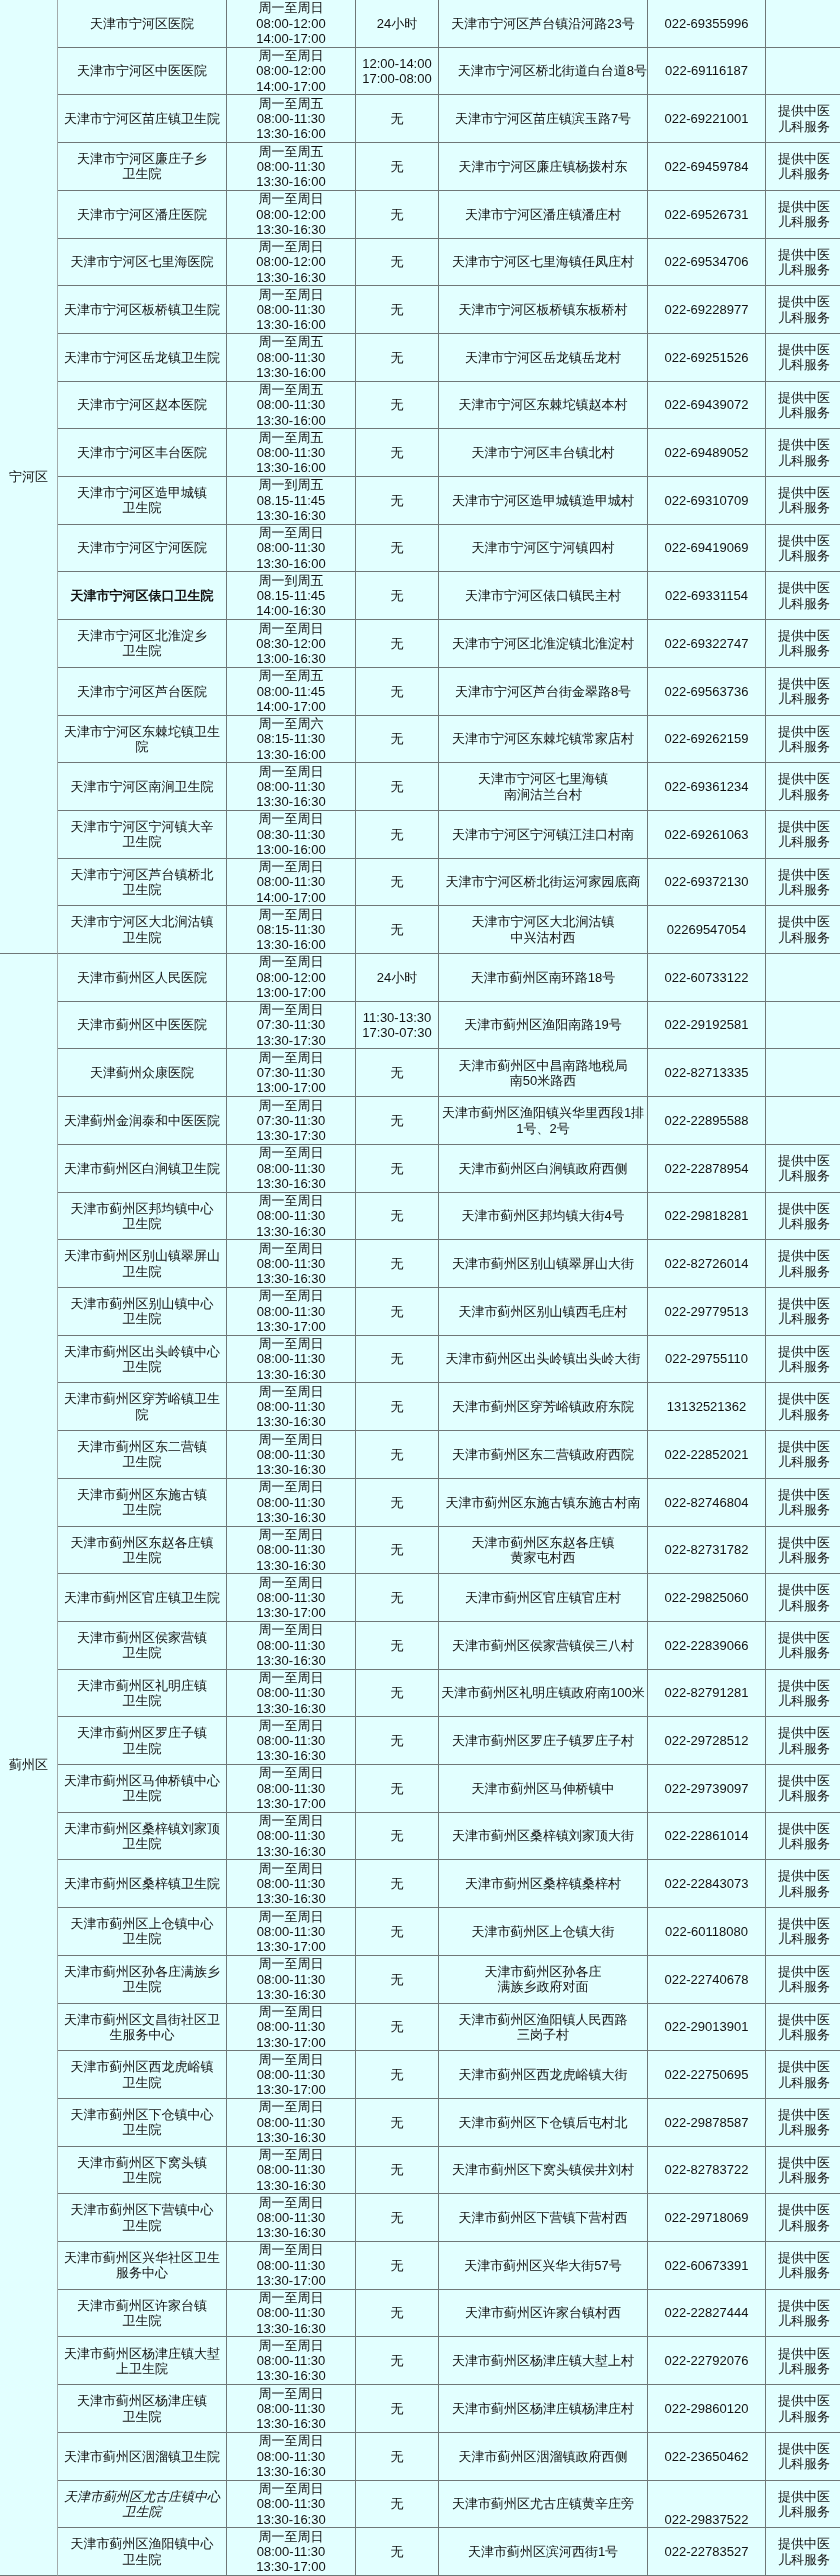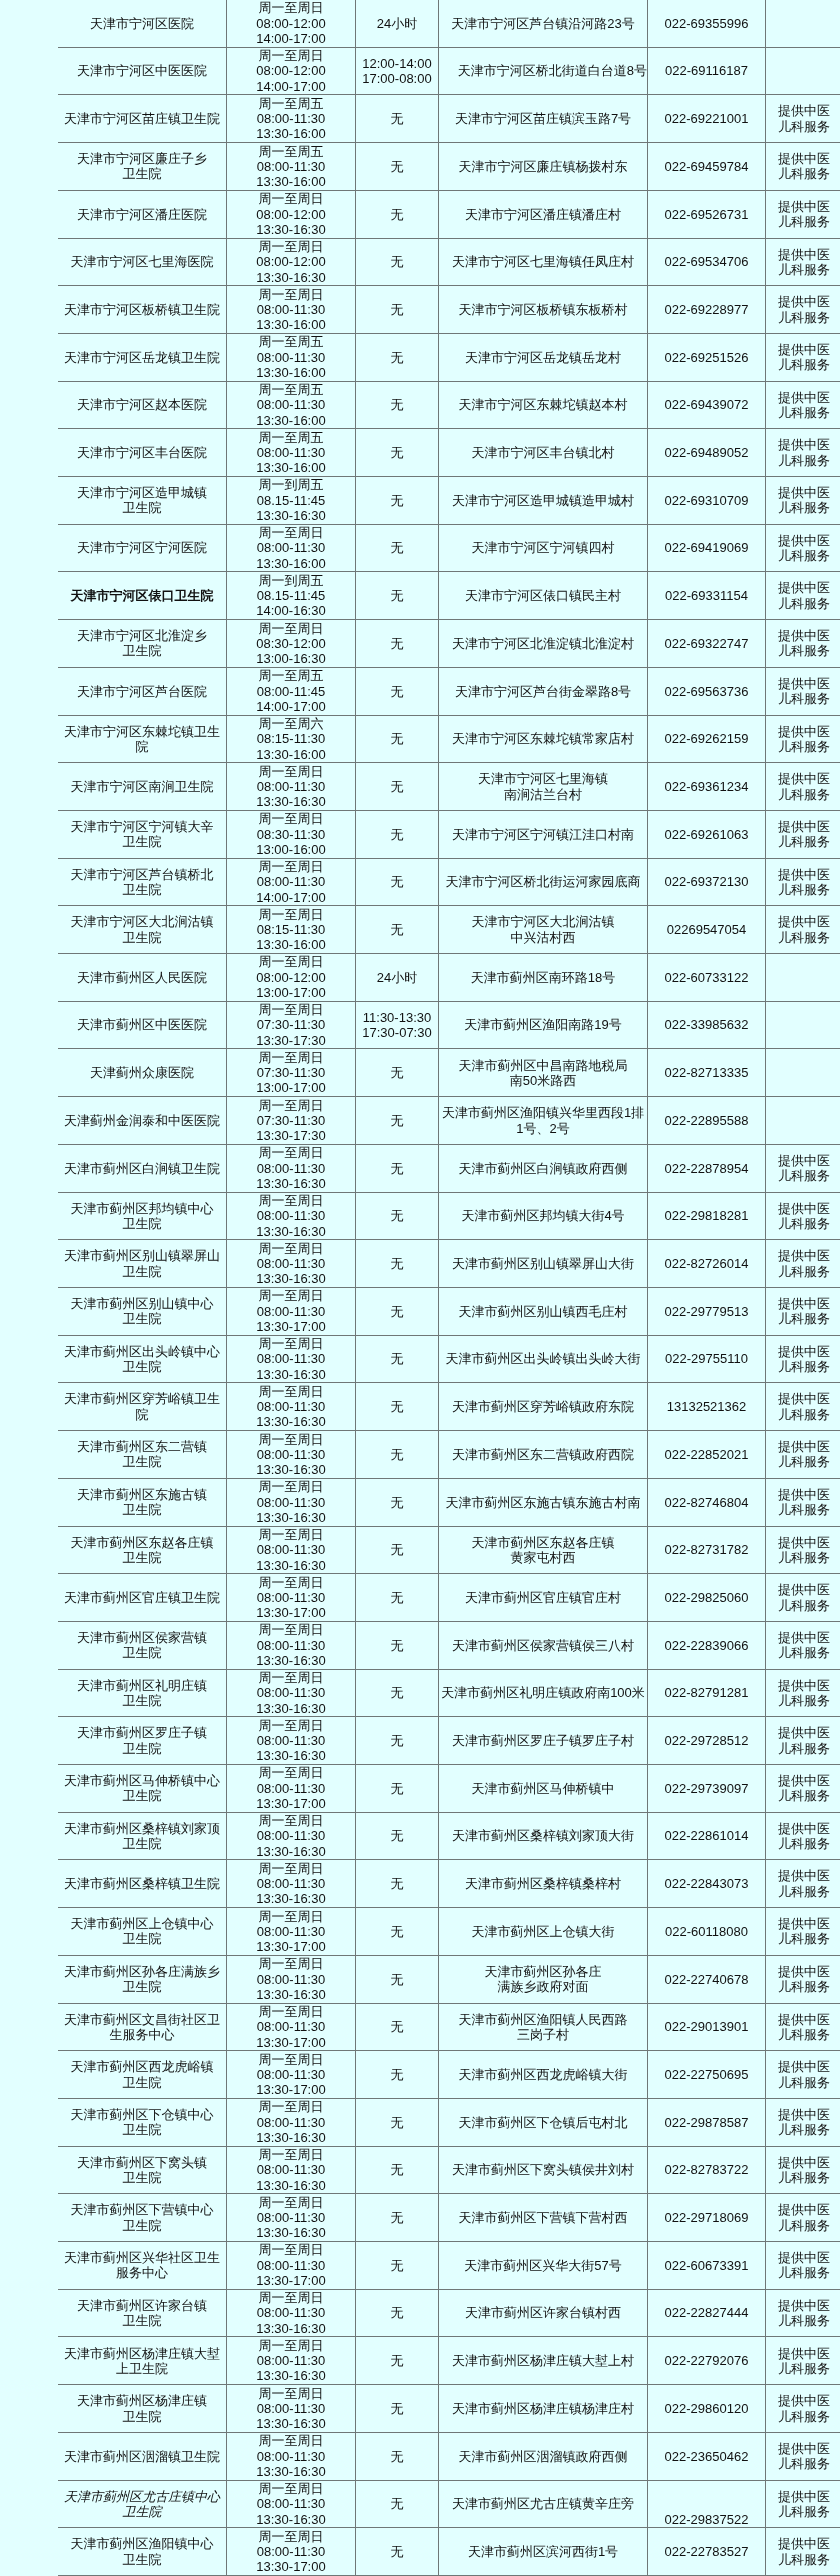--- a/index.html
+++ b/index.html
@@ -44,20 +44,23 @@
     font-size: 13px;
     line-height: 15.3px;
     letter-spacing: 0;
   }
   .cell.addr .txt { font-size: 13px; }
 </style>
 </head>
 <body>
 
 <div id="grid">
+    <div class="cell district" style="grid-row: 1 / span 20;">
+      <span class="txt">宁河区</span>
+    </div>
     <div class="row"><div class="cell" style="grid-area: 1 / 2;">
         <span class="txt">天津市宁河区医院</span>
       </div><div class="cell" style="grid-area: 1 / 3;">
         <span class="txt">周一至周日
 08:00-12:00
 14:00-17:00</span>
       </div><div class="cell" style="grid-area: 1 / 4;">
         <span class="txt">24小时</span>
       </div><div class="cell addr" style="grid-area: 1 / 5;">
         <span class="txt">天津市宁河区芦台镇沿河路23号</span>
@@ -372,20 +375,23 @@
         <span class="txt">无</span>
       </div><div class="cell addr" style="grid-area: 20 / 5;">
         <span class="txt">天津市宁河区大北涧沽镇
 中兴沽村西</span>
       </div><div class="cell" style="grid-area: 20 / 6;">
         <span class="txt">02269547054</span>
       </div><div class="cell last" style="grid-area: 20 / 7;">
         <span class="txt">提供中医
 儿科服务</span>
       </div></div>
+    <div class="cell district" style="grid-row: 21 / span 34;">
+      <span class="txt">蓟州区</span>
+    </div>
     <div class="row"><div class="cell" style="grid-area: 21 / 2;">
         <span class="txt">天津市蓟州区人民医院</span>
       </div><div class="cell" style="grid-area: 21 / 3;">
         <span class="txt">周一至周日
 08:00-12:00
 13:00-17:00</span>
       </div><div class="cell" style="grid-area: 21 / 4;">
         <span class="txt">24小时</span>
       </div><div class="cell addr" style="grid-area: 21 / 5;">
         <span class="txt">天津市蓟州区南环路18号</span>
@@ -399,21 +405,21 @@
       </div><div class="cell" style="grid-area: 22 / 3;">
         <span class="txt">周一至周日
 07:30-11:30
 13:30-17:30</span>
       </div><div class="cell" style="grid-area: 22 / 4;">
         <span class="txt">11:30-13:30
 17:30-07:30</span>
       </div><div class="cell addr" style="grid-area: 22 / 5;">
         <span class="txt">天津市蓟州区渔阳南路19号</span>
       </div><div class="cell" style="grid-area: 22 / 6;">
-        <span class="txt">022-33985632</span>
+        <span class="txt">022-29192581</span>
       </div><div class="cell last" style="grid-area: 22 / 7;">
         <span class="txt"></span>
       </div></div>
     <div class="row"><div class="cell" style="grid-area: 23 / 2;">
         <span class="txt">天津蓟州众康医院</span>
       </div><div class="cell" style="grid-area: 23 / 3;">
         <span class="txt">周一至周日
 07:30-11:30
 13:00-17:00</span>
       </div><div class="cell" style="grid-area: 23 / 4;">

